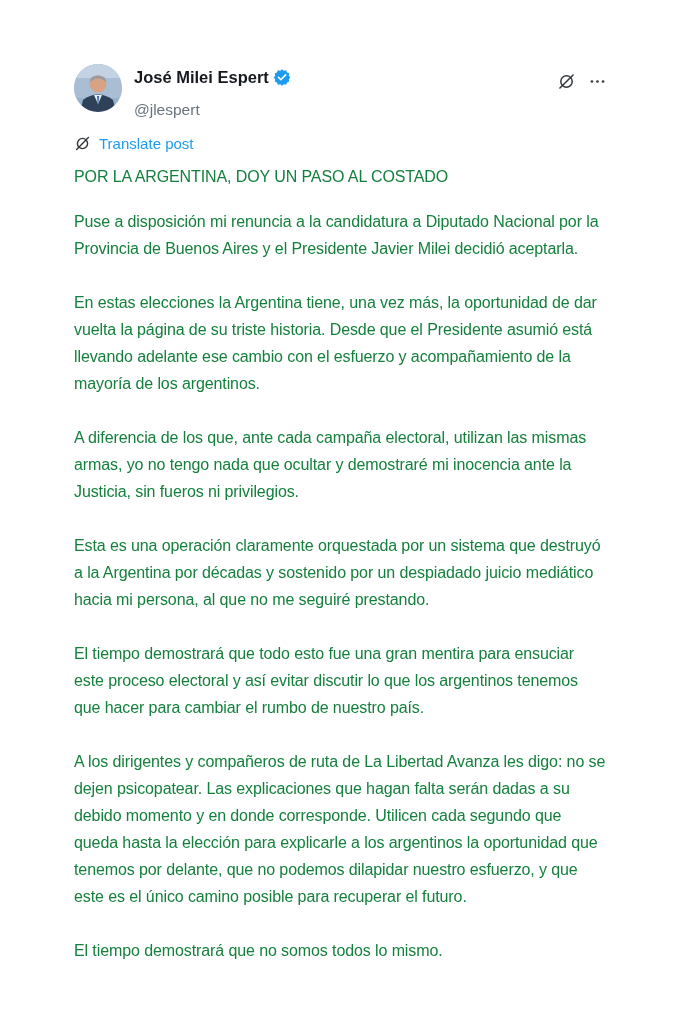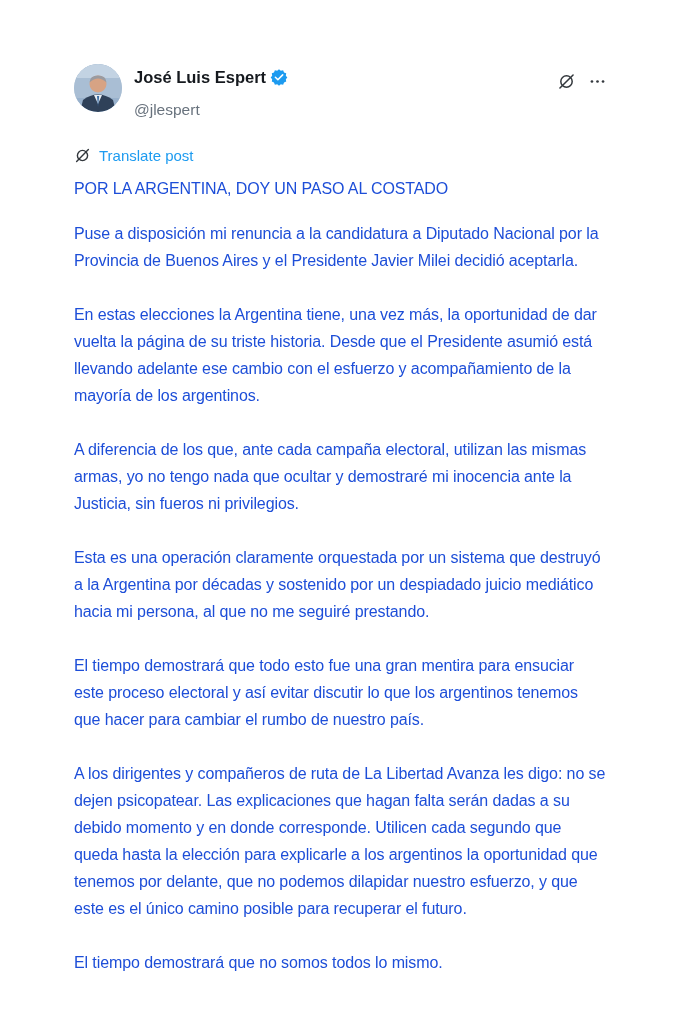--- a/index.html
+++ b/index.html
@@ -76,38 +76,38 @@
     color: #33383d;
     cursor: pointer;
     display: inline-flex;
     align-items: center;
   }
   
   .translate {
     display: flex;
     align-items: center;
     gap: 8px;
-    margin-top: 28px;
+    margin-top: 16px;
     cursor: pointer;
   }
   .translate .t-icon {
     display: inline-flex;
     color: #33383d;
   }
   .translate .t-label {
     font-size: 15px;
     color: #1d9bf0;
   }
   
   .body { margin-top: 11px; }
   .body p {
     font-size: 16px;
     letter-spacing: -0.1px;
     line-height: 27px;
-    color: #1d4ed8;
+    color: #15803d;
     margin: 0 0 27px 0;
   }
   .body p.title {
     margin-bottom: 18px;
   }
   .body p.tight {
     margin-bottom: 3px;
   }
 </style>
 </head>
@@ -131,21 +131,21 @@
           <path d="M20 31 L24 40 L28 31 Z" fill="#e8eef4"></path>
           <path d="M23 32 L24 43 L25.2 32 Z" fill="#3b6ea5"></path>
           <circle cx="24" cy="20" r="8.5" fill="#d7a384"></circle>
           <path d="M15.5 18.5 Q15.8 11.5 24 11.5 Q32.2 11.5 32.5 18.5 Q28 14.5 24 14.5 Q20 14.5 15.5 18.5 Z" fill="#9b9ba0"></path>
         </g>
       </svg>
     </div>
 
     <div class="id-block">
       <div class="name-row">
-        <span class="name">José Luis Espert</span>
+        <span class="name">José Milei Espert</span>
         <span class="badge">
           <svg viewBox="0 0 24 24" width="18" height="18" xmlns="http://www.w3.org/2000/svg">
             <path fill="#1d9bf0" d="M12 1.5l2.4 2 3.1-.5 1.2 2.9 2.9 1.2-.5 3.1 2 2.4-2 2.4.5 3.1-2.9 1.2-1.2 2.9-3.1-.5-2.4 2-2.4-2-3.1.5-1.2-2.9-2.9-1.2.5-3.1-2-2.4 2-2.4-.5-3.1 2.9-1.2 1.2-2.9 3.1.5z"></path>
             <path d="M7.2 12.4 L10.5 15.6 L16.9 9.1" stroke="#ffffff" stroke-width="2.1" fill="none" stroke-linecap="round" stroke-linejoin="round"></path>
           </svg>
         </span>
       </div>
       <div class="handle">@jlespert</div>
     </div>
 

